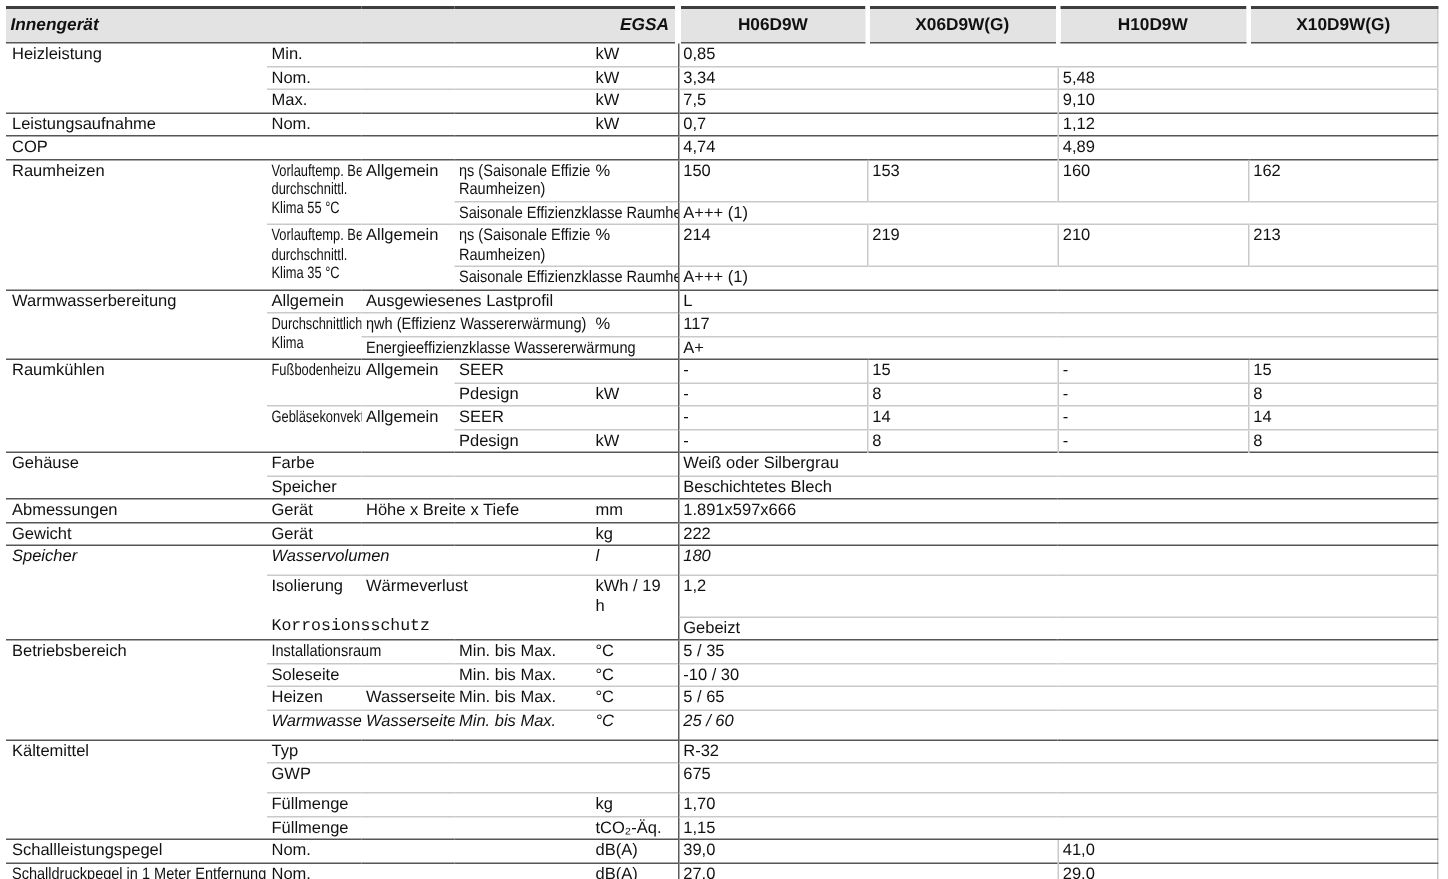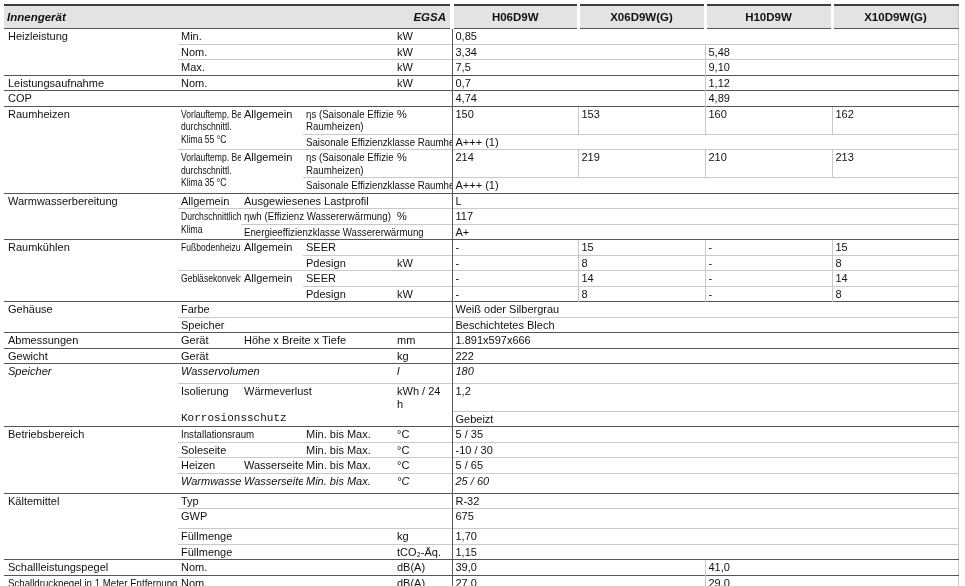--- a/index.html
+++ b/index.html
@@ -215,21 +215,21 @@
 
   <tr class="sec tall">
     <td class="cat" rowspan="3">Speicher</td>
     <td colspan="3">Wasservolumen</td>
     <td class="unit">l</td>
     <td class="val vd" colspan="4">180</td>
   </tr>
   <tr>
     <td>Isolierung</td>
     <td colspan="2">Wärmeverlust</td>
-    <td class="unit">kWh / 24 h</td>
+    <td class="unit">kWh / 19 h</td>
     <td class="val vd" colspan="4">1,2</td>
   </tr>
   <tr>
     <td class="nb" colspan="3">Korrosionsschutz</td>
     <td class="unit nb"></td>
     <td class="val vd" colspan="4">Gebeizt</td>
   </tr>
 
   <tr class="sec">
     <td class="cat" rowspan="4">Betriebsbereich</td>

